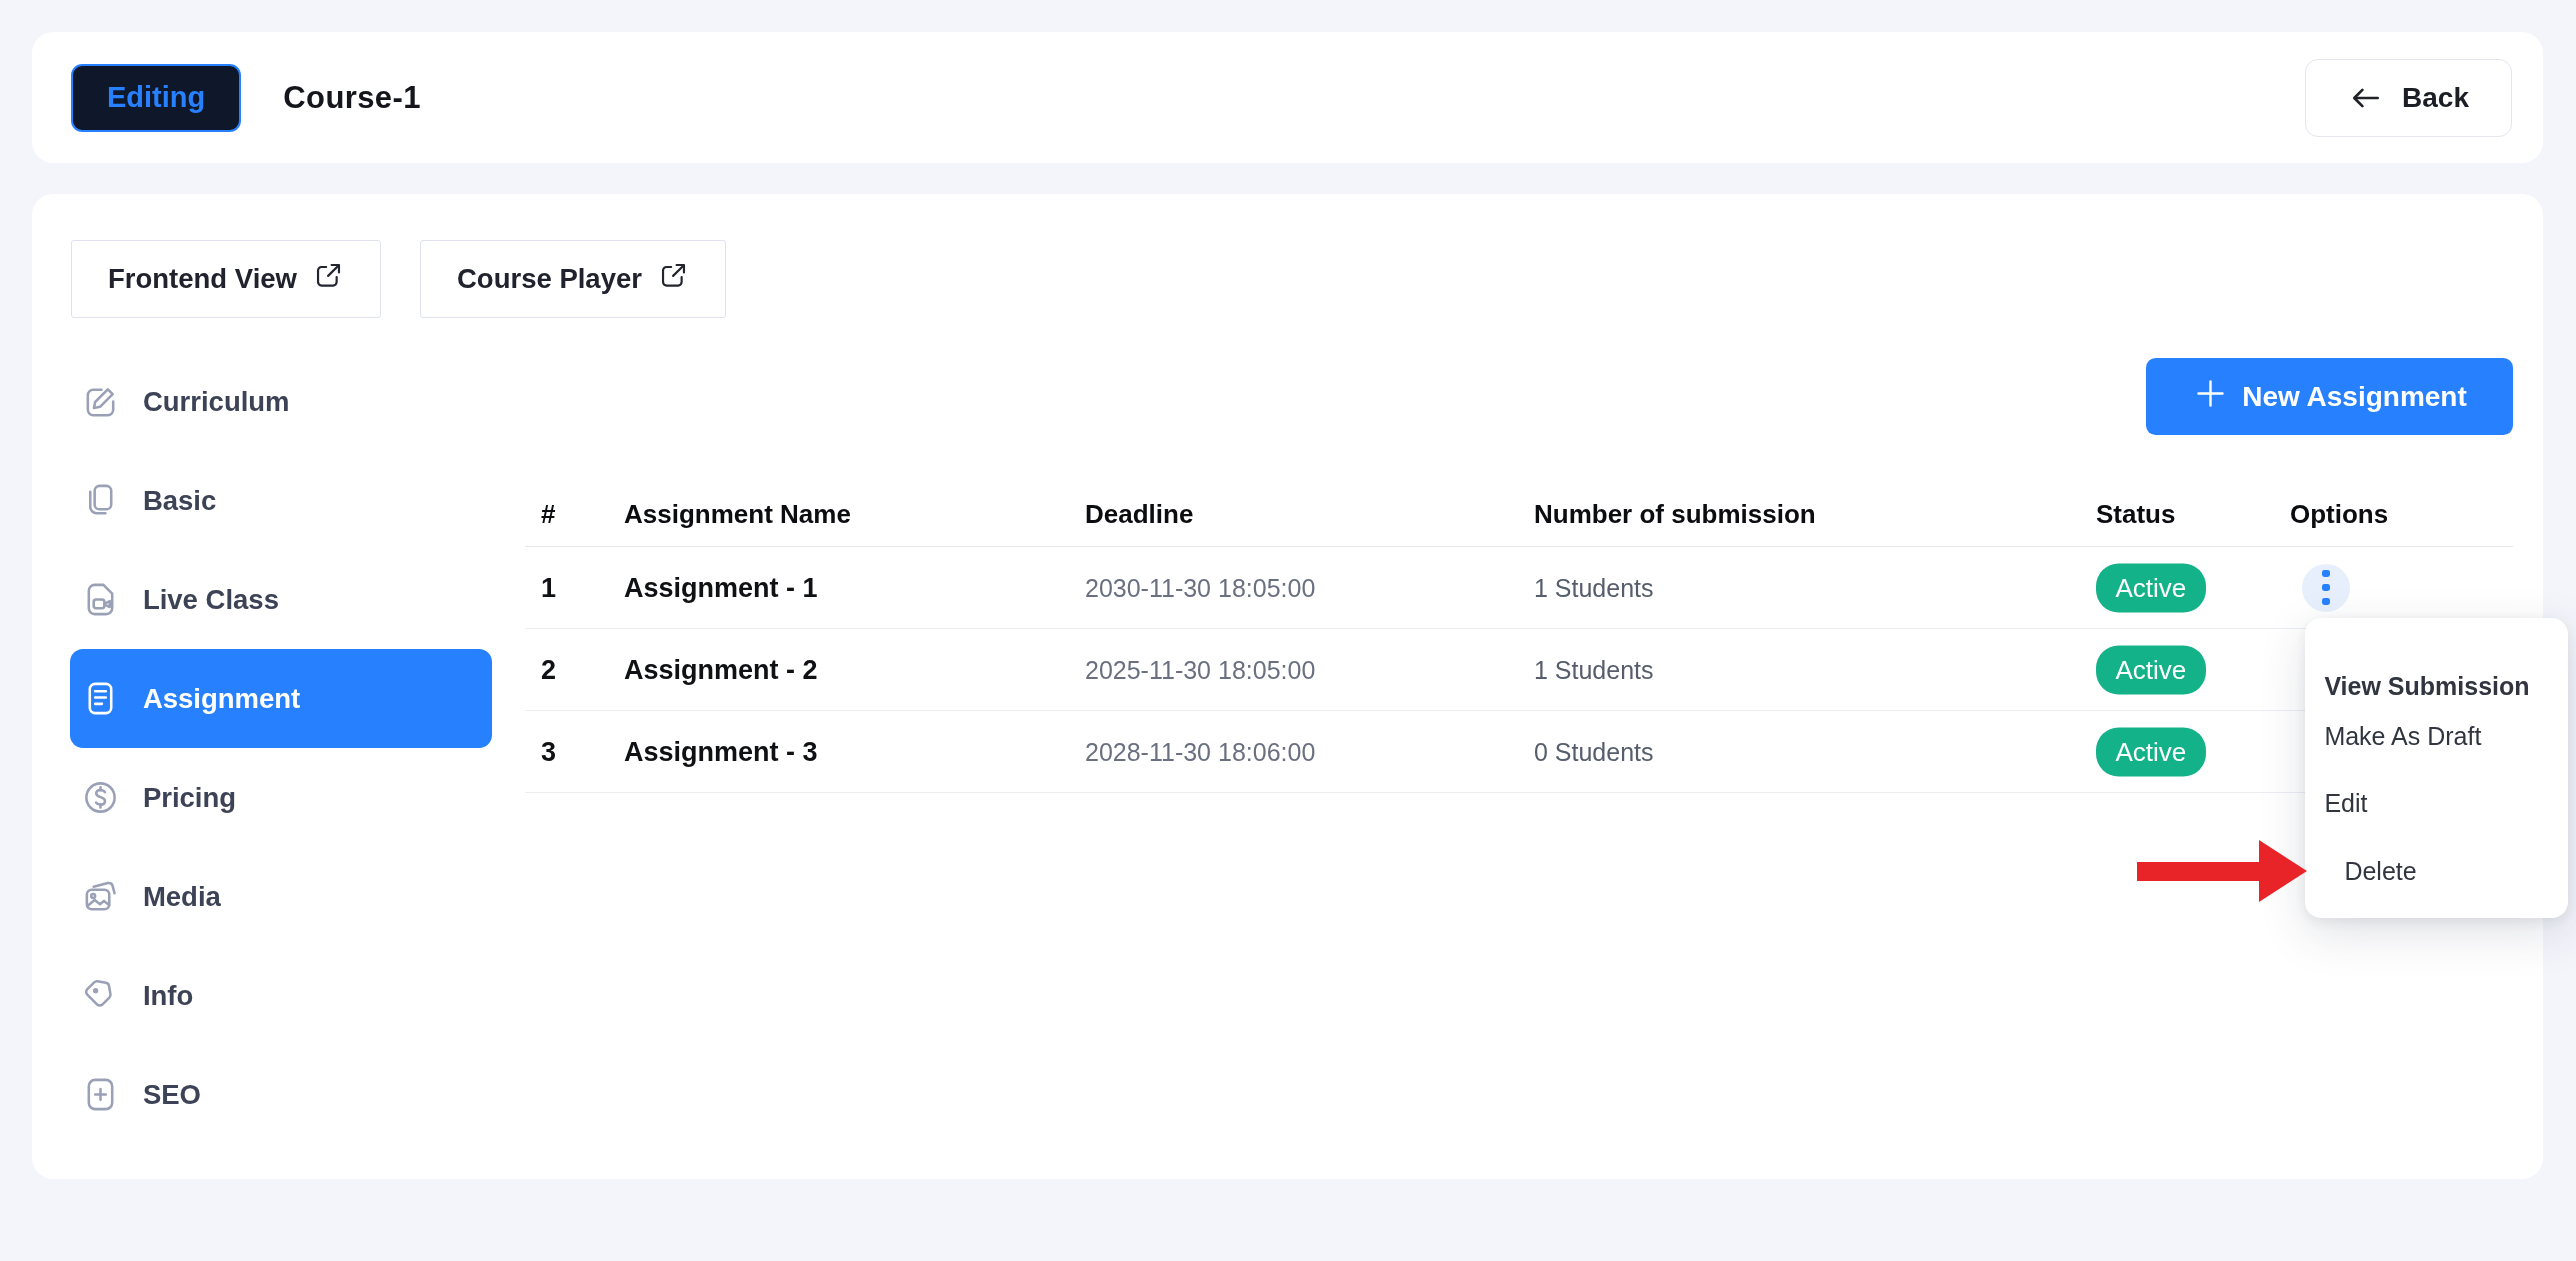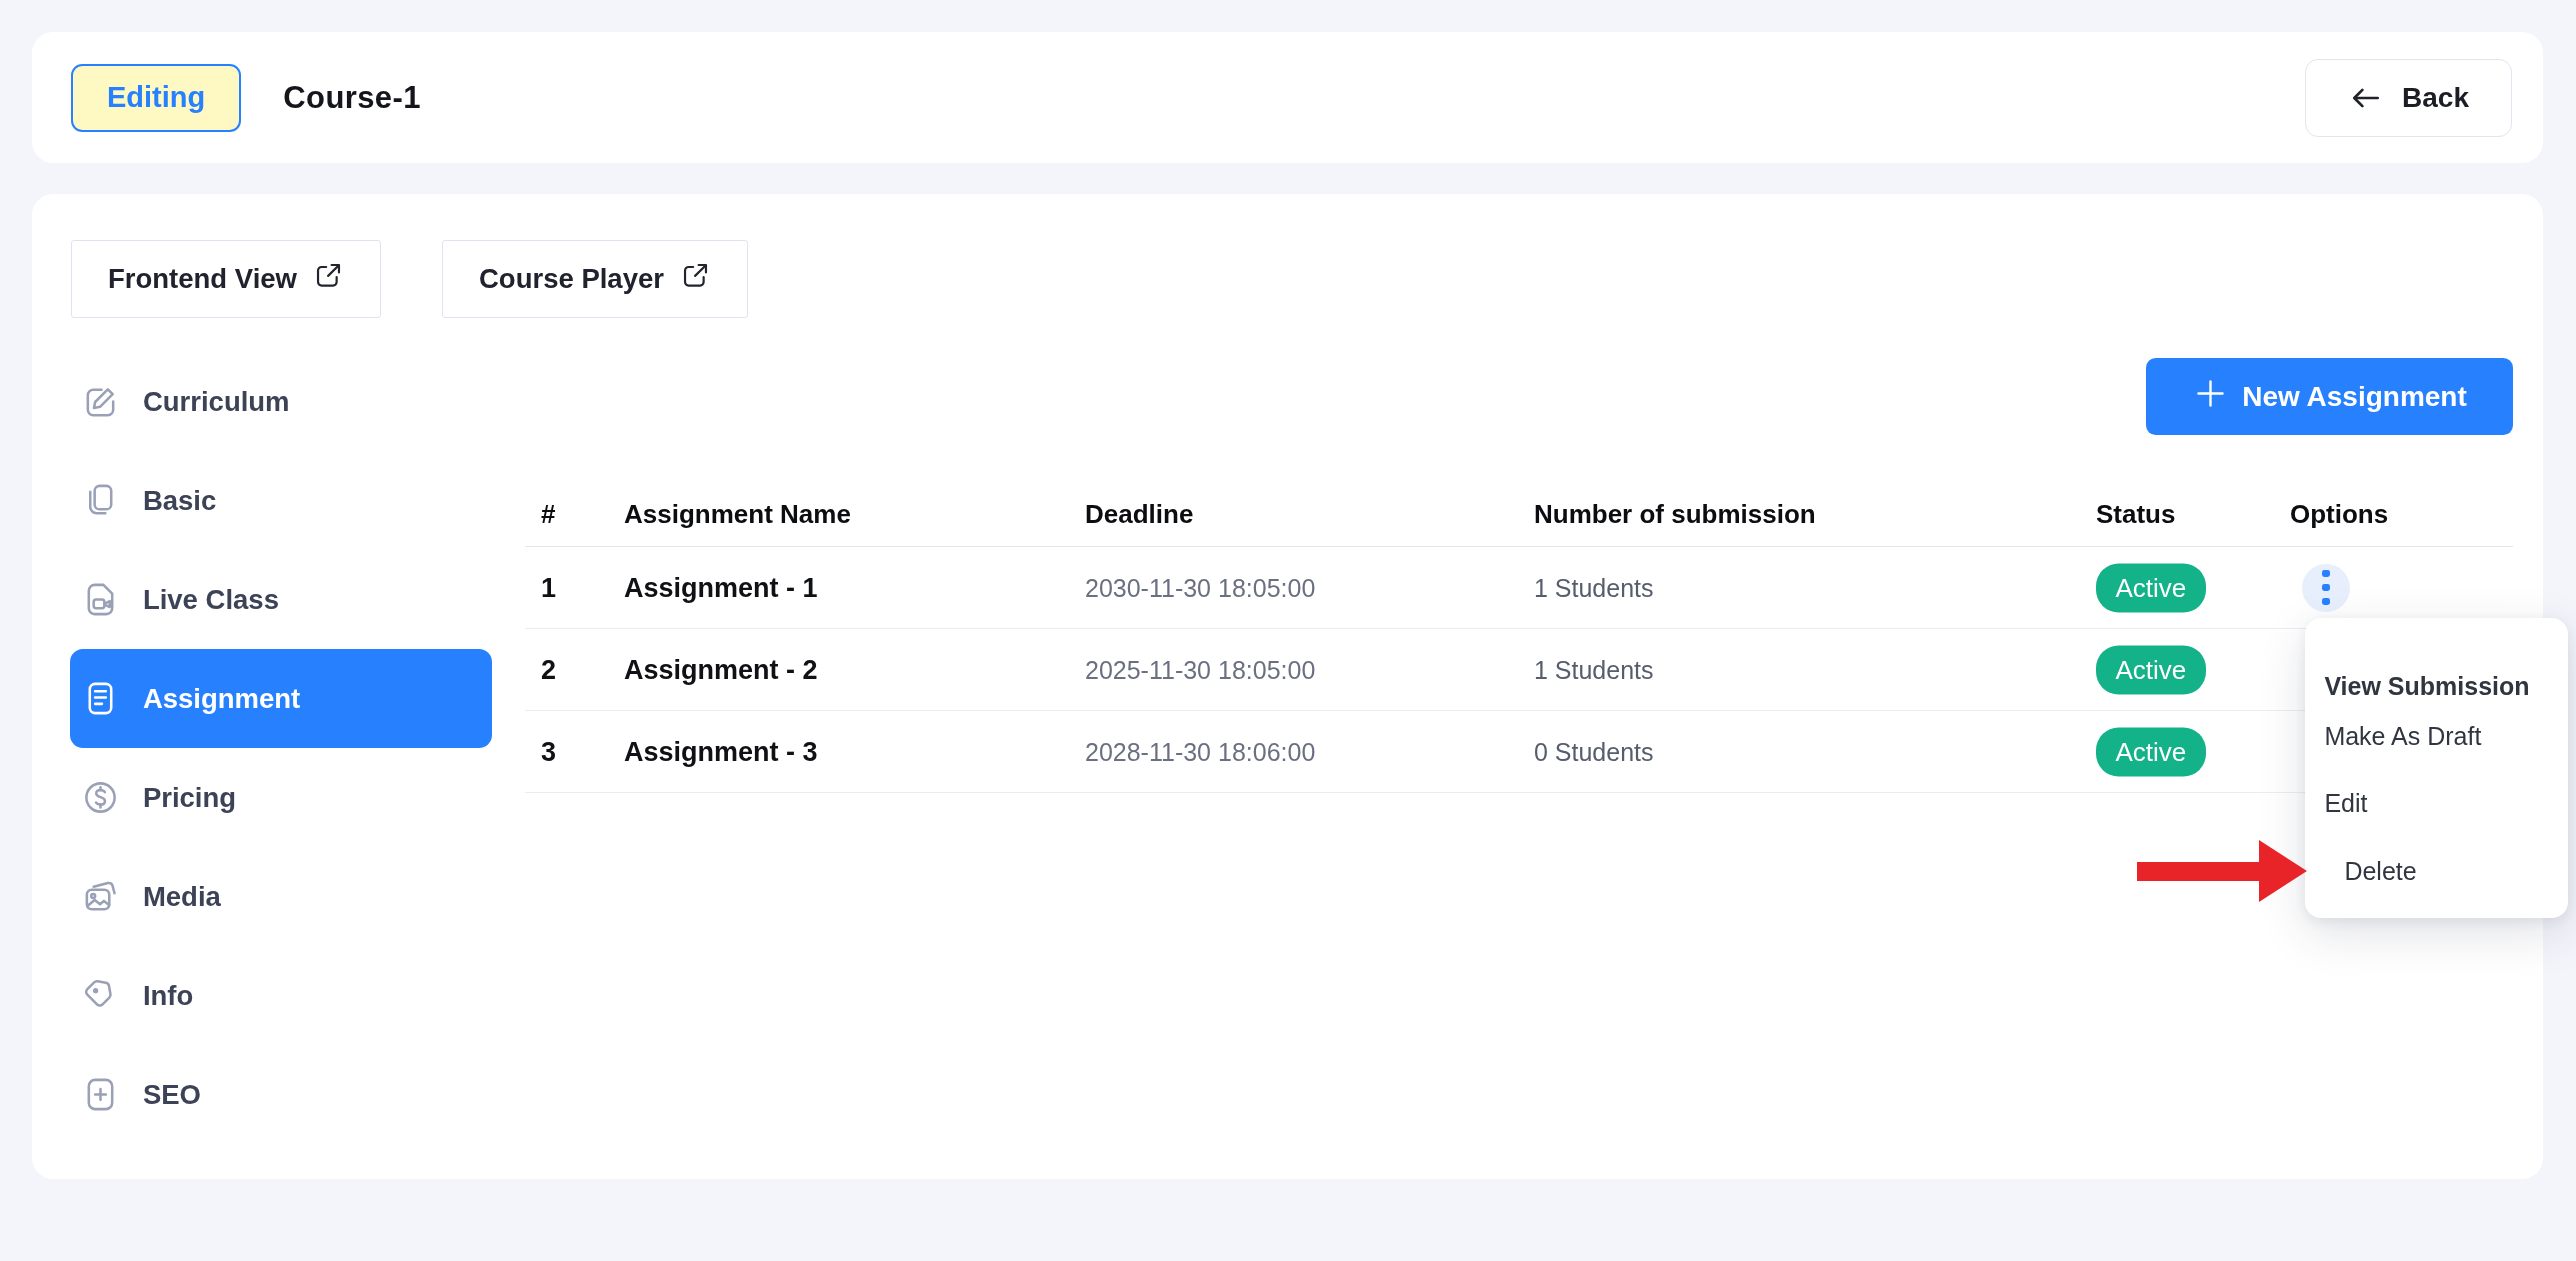--- a/index.html
+++ b/index.html
@@ -23,39 +23,39 @@
     font-family:"Liberation Sans", sans-serif;
     color:var(--text-dark);
     position:relative;
   }
   .card{position:absolute;background:var(--card);border-radius:21px;}
   
   .header-card{left:32px;top:32px;width:2511px;height:131px;display:flex;align-items:center;}
   .status-badge{
     margin-left:39px;height:68px;padding:0 34px;display:flex;align-items:center;justify-content:center;
     border:2.4px solid var(--accent);border-radius:11.3px;color:var(--accent);
-    font-size:29px;font-weight:600;background:#fef9c3;cursor:pointer;
+    font-size:29px;font-weight:600;background:#0f172a;cursor:pointer;
   }
   .page-title{margin-left:42px;font-size:31px;font-weight:700;letter-spacing:0.4px;}
   .header-actions{margin-left:auto;margin-right:31px;display:flex;gap:37px;}
   .ghost-btn{
     height:78px;padding:0 42px;display:flex;align-items:center;gap:18px;
     background:#fff;border:1.6px solid #e3e5ef;border-radius:13px;
     font-size:28px;font-weight:600;color:#1c1e26;cursor:pointer;
   }
   .ghost-btn svg{display:block;}
   
   .main-card{left:32px;top:194px;width:2511px;height:985px;}
   .view-btn{
     position:absolute;top:46px;height:78px;padding:16px 36px;display:flex;align-items:center;gap:16px;
     background:#fff;border:1.6px solid #e0e3ef;border-radius:3px;
     font-size:27.5px;font-weight:600;color:#20232d;cursor:pointer;
   }
   .view-btn.frontend{left:39px;}
-  .view-btn.player{left:410px;align-items:center;}
+  .view-btn.player{left:388px;align-items:center;}
   
   .sidebar{position:absolute;left:38px;top:158px;width:422px;}
   .side-item{
     height:99px;display:flex;align-items:center;gap:22.6px;padding-left:11.3px;
     color:var(--sidebar-text);font-size:27.5px;font-weight:600;cursor:pointer;border-radius:13px;
   }
   .side-item .icon{width:39px;height:39px;color:var(--icon-gray);flex:0 0 auto;}
   .side-item .icon svg{width:39px;height:39px;display:block;}
   .side-item.active{background:var(--accent);color:#fff;}
   .side-item.active .icon{color:#fff;}

